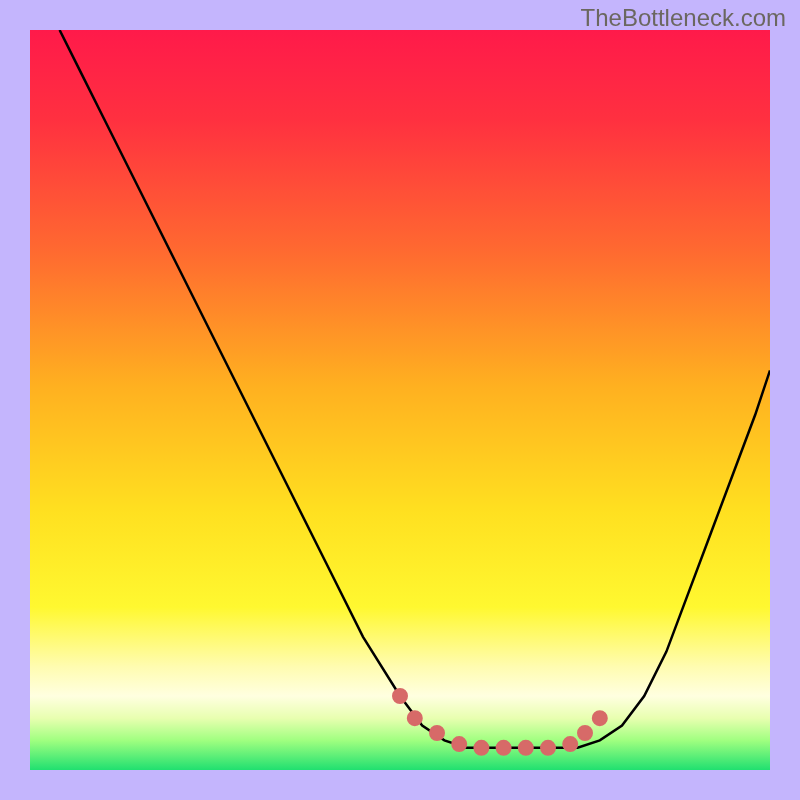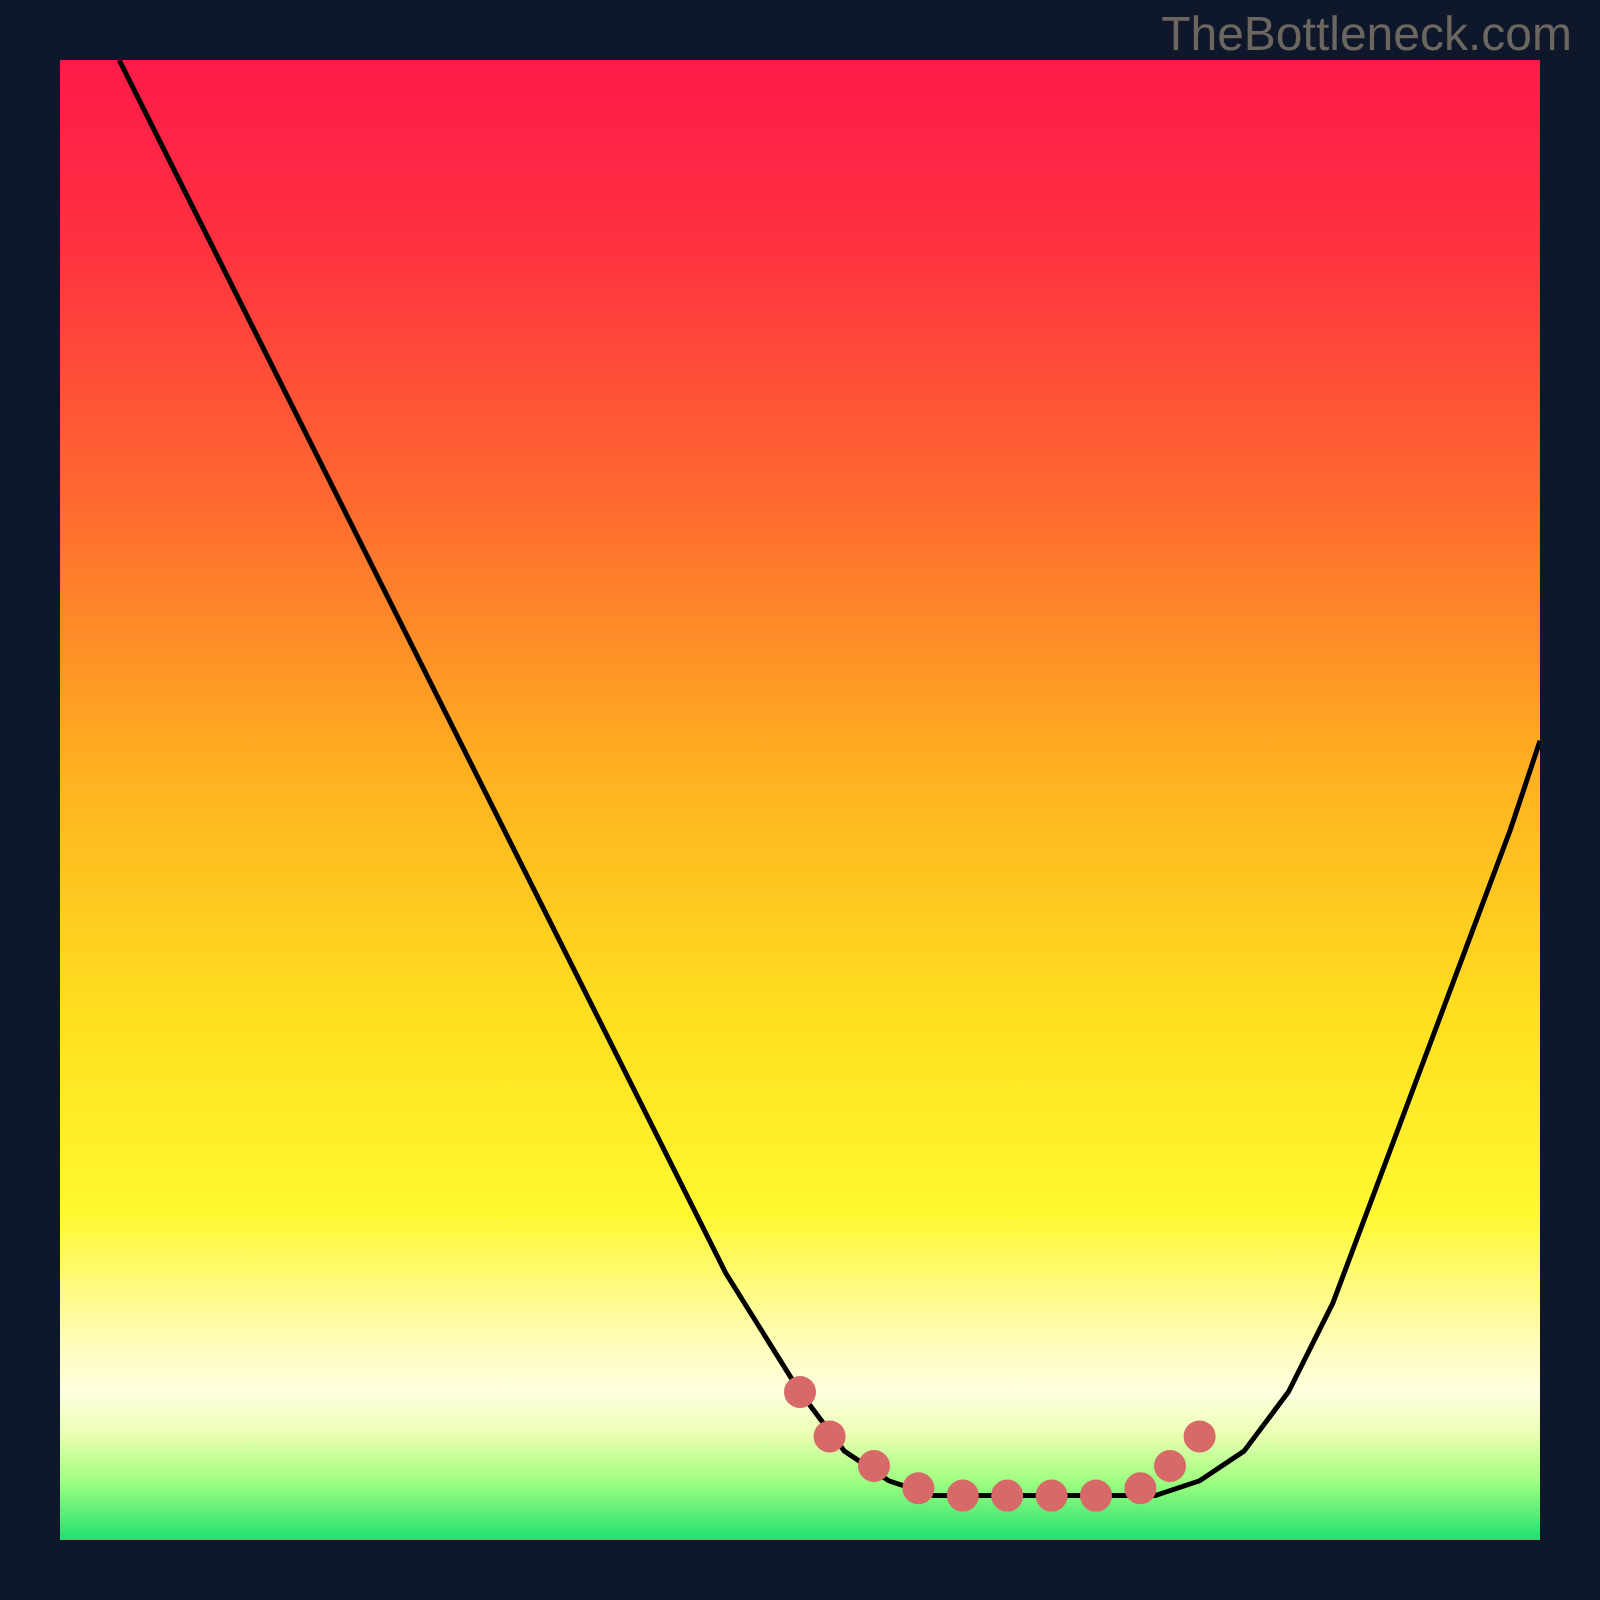--- a/index.html
+++ b/index.html
@@ -1,21 +1,21 @@
 <!DOCTYPE html>
 <html><head>
 <meta charset="utf-8">
 <style>
   * { margin: 0; padding: 0; box-sizing: border-box; }
   html, body { width: 800px; height: 800px; background: #000; overflow: hidden; }
   .container {
     width: 800px;
     height: 800px;
     position: relative;
-    background: #0f172a;
+    background: #c4b5fd;
   }
   .watermark {
     position: absolute;
     top: 4px;
     right: 14px;
     color: #6b6760;
     font-family: Arial, sans-serif;
     font-size: 24px;
     font-weight: 500;
     z-index: 10;

